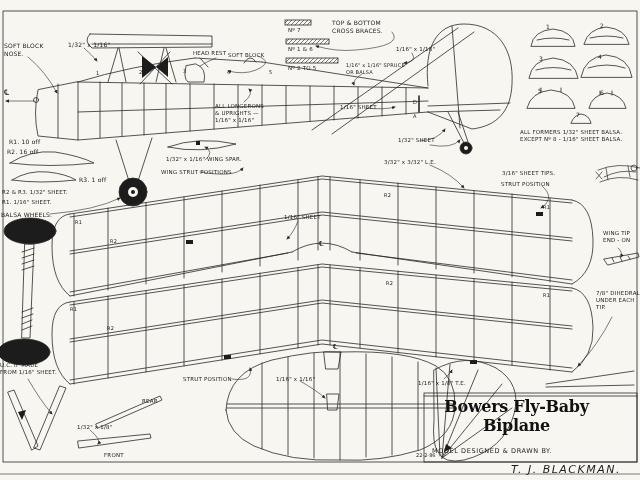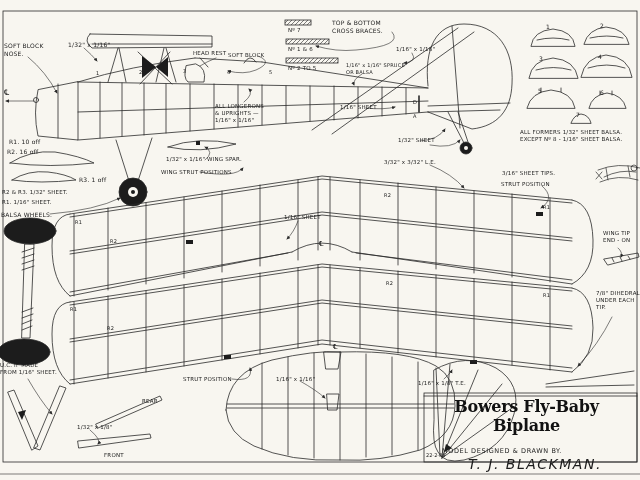--- a/index.html
+++ b/index.html
@@ -1,27 +1,27 @@
 <!DOCTYPE html>
 <html><head>
 <meta charset="utf-8">
 <style>
   html,body{margin:0;padding:0;background:#e8e6e0;}
   .page{position:relative;width:640px;height:480px;background:#f8f6f0;overflow:hidden;
         font-family:"DejaVu Sans",sans-serif;color:#1c1c1c;}
   .page svg{position:absolute;left:0;top:0;}
   #labels .ann{position:absolute;font-size:6px;line-height:1.3;letter-spacing:.2px;
         color:#1c1c1c;white-space:pre-line;}
-  .title-block{position:absolute;left:422px;top:394px;width:209px;height:66px;}
+  .title-block{position:absolute;left:412px;top:394px;width:209px;height:66px;}
   .tb-title{font-family:"DejaVu Serif",serif;font-weight:bold;font-size:16px;
         text-align:center;letter-spacing:-0.3px;margin-top:3px;color:#111;}
   .tb-sub{font-size:10px;font-style:italic;text-align:center;letter-spacing:3px;margin-top:2px;}
   .tb-credit{font-size:6.5px;letter-spacing:.6px;padding-left:20px;margin-top:12px;}
-  .tb-author{font-size:14px;font-style:italic;letter-spacing:1.5px;text-align:left;
-        padding-left:46px;margin-top:1px;}
+  .tb-author{font-size:11px;font-style:italic;letter-spacing:1.5px;text-align:right;
+        padding-left:46px;margin-top:8px;}
   .tb-date{position:absolute;left:4px;bottom:2px;font-size:5px;}
 </style>
 </head>
 <body>
 
 <div class="page">
 
 <svg width="640" height="480" viewBox="0 0 640 480">
   <defs>
     <marker id="ah" markerWidth="7" markerHeight="7" refX="5" refY="3" orient="auto">

